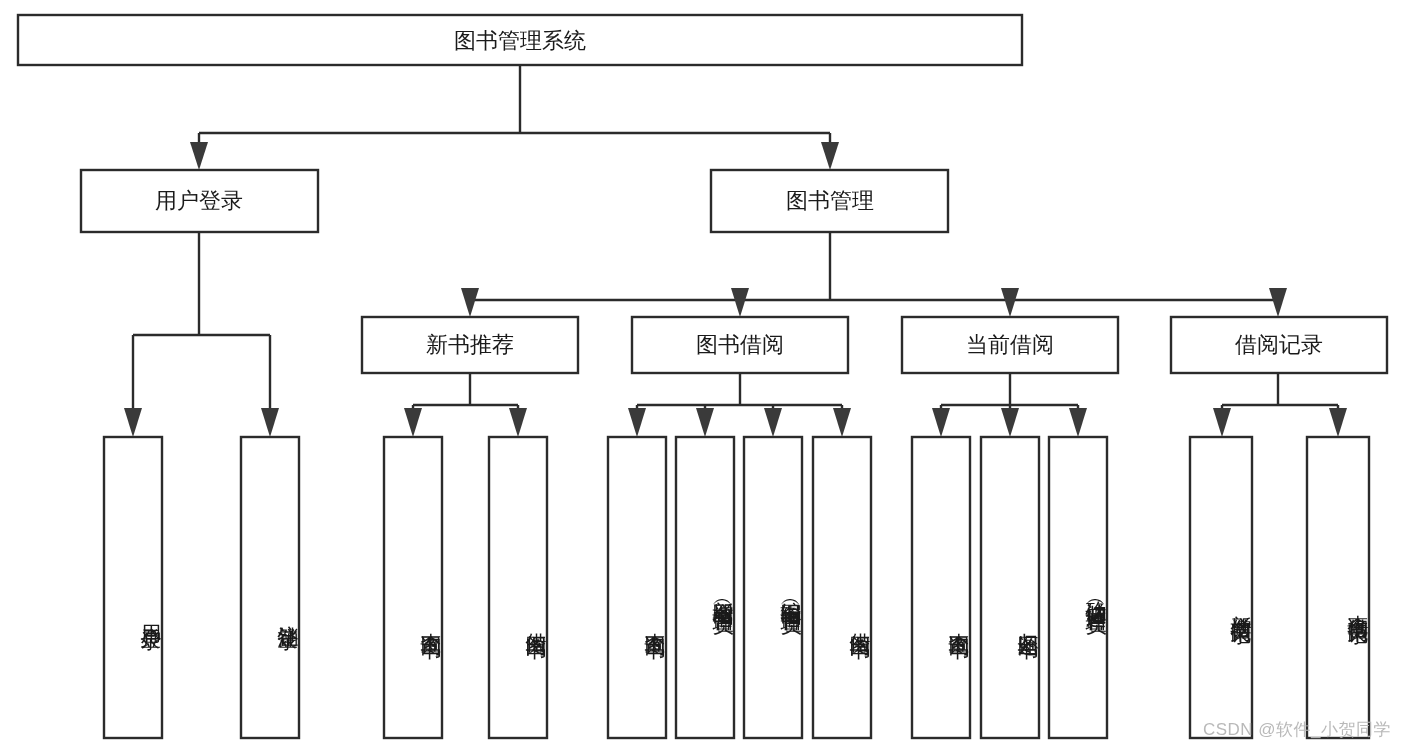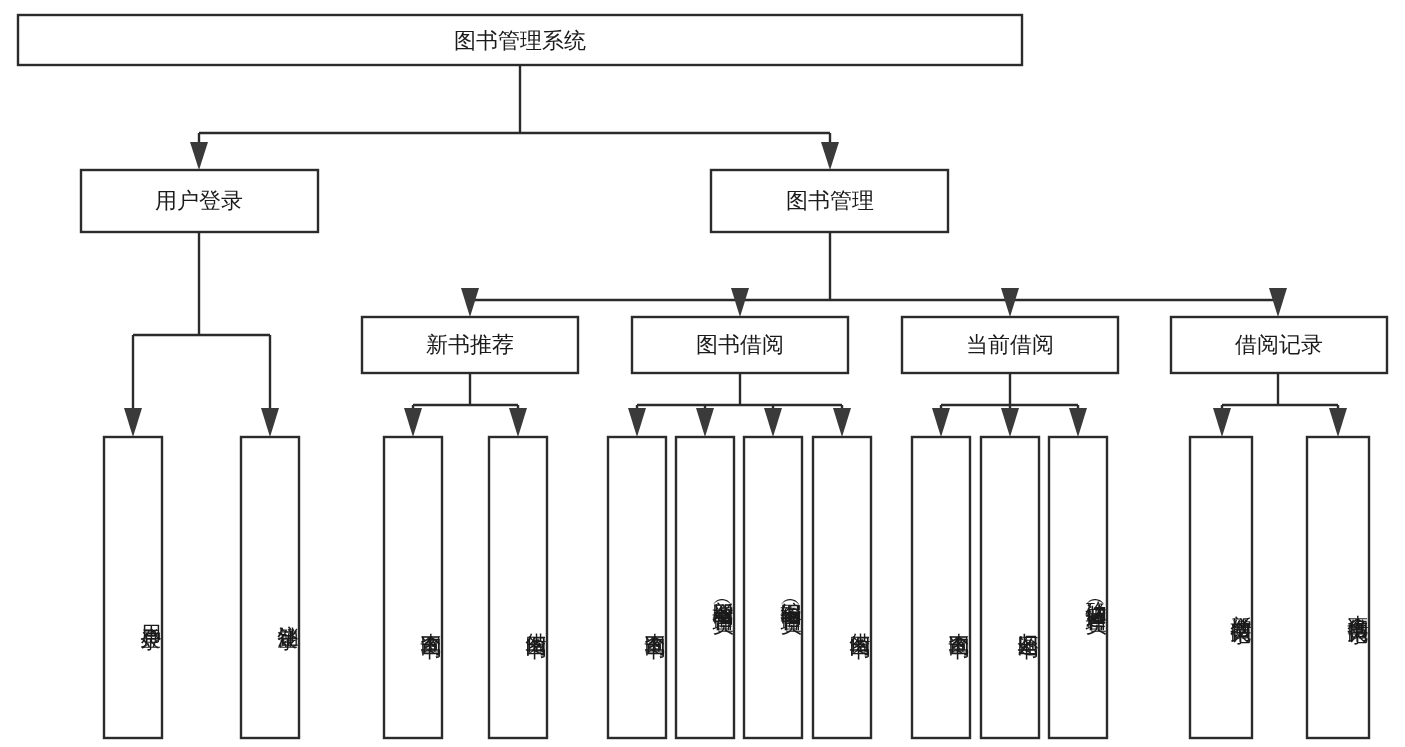--- a/index.html
+++ b/index.html
@@ -211,13 +211,14 @@
   <div class="node-label-v" style="left:744px; top:441px; width:58px; height:297px;">编辑图书（管理员）</div>
   <div class="node-label-v" style="left:813px; top:496px; width:58px; height:242px;">借阅图书</div>
 
   <div class="node-label-v" style="left:912px; top:496px; width:58px; height:242px;">查询图书</div>
   <div class="node-label-v" style="left:981px; top:496px; width:58px; height:242px;">归还图书</div>
   <div class="node-label-v" style="left:1049px; top:441px; width:58px; height:297px;">确认归还（管理员）</div>
 
   <div class="node-label-v" style="left:1190px; top:463px; width:62px; height:275px;">新增借阅记录</div>
   <div class="node-label-v" style="left:1307px; top:463px; width:62px; height:275px;">查询借阅记录</div>
 
+  <div class="watermark">CSDN @软件_小贺同学</div>
 </div>
 
 </body></html>

